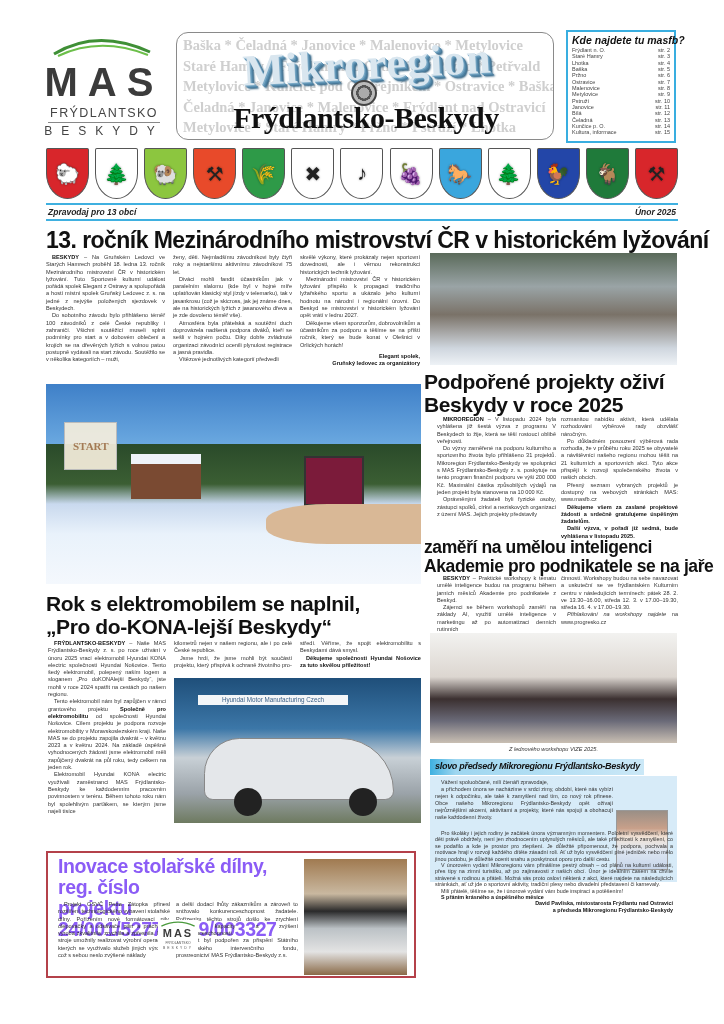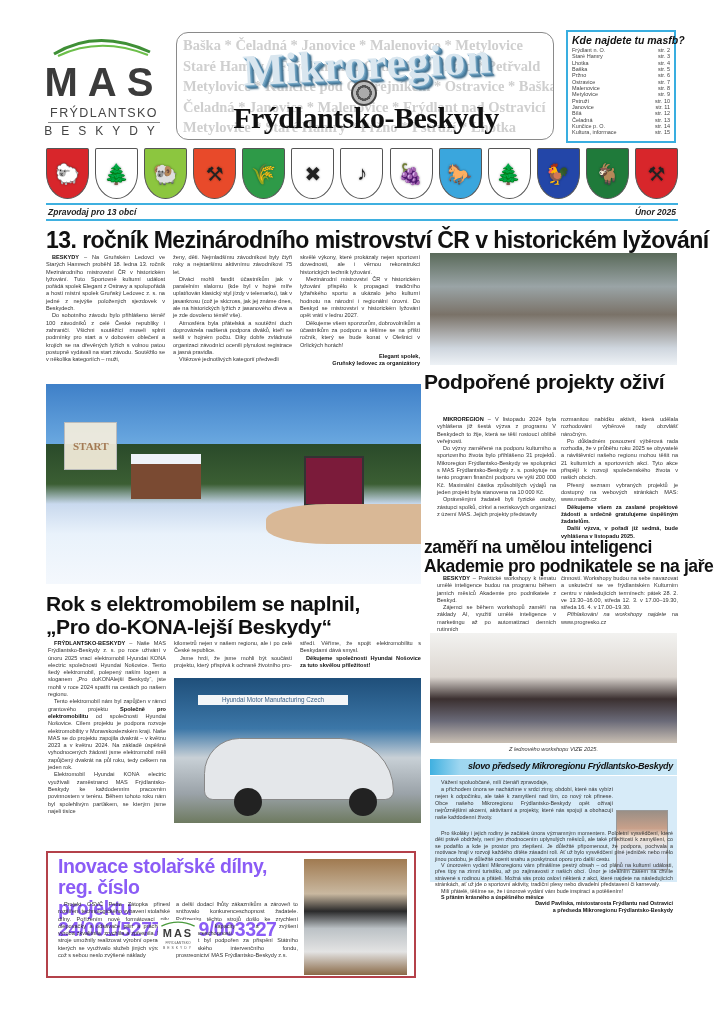--- a/index.html
+++ b/index.html
@@ -55,21 +55,21 @@
       background: linear-gradient(180deg, #a07a50 0%, #c9b8a0 30%, #2a2a2a 45%, #bcc2c6 60%, #e3e3e3 80%, #8a6a48 100%); }
   .photo-portrait { left: 616px; top: 810px; width: 52px; height: 60px;
       background: linear-gradient(180deg, #9a8f86 0%, #c8a08a 30%, #f0e2d6 45%, #dde6f2 70%, #c8d6ea 100%); border:1px solid #999; }
   .tag { position:absolute; background: rgba(245,238,220,.92); color:#a37a55; font-family:"Liberation Serif",serif; font-weight:bold; font-size:11px; padding: 17px 8px; border:1px solid #bbb; }
   .hyundai-sign { position:absolute; left: 24px; top: 17px; width: 150px; height: 10px; background: #f4f6f8; color: #3a5f86; font-size: 6.3px; text-align:center; line-height:10px; }
 
   .h2 { font-weight: bold; color: #111; text-align: left; letter-spacing: -0.4px; }
 
   .caption { left: 430px; top: 746px; width: 247px; text-align:center; font-size: 5.6px; font-style: italic; color: #333; }
 
-  .slovo-bar { left: 430px; top: 759px; width: 247px; height: 16px; background: linear-gradient(90deg, #3fb0e0 0%, #9ed6f0 12%, #cbe8f7 100%); }
+  .slovo-bar { left: 430px; top: 759px; width: 214px; height: 16px; background: linear-gradient(90deg, #3fb0e0 0%, #9ed6f0 12%, #cbe8f7 100%); }
   .slovo-title { position:absolute; right: 4px; top: 2px; font-size: 9px; font-weight:bold; font-style: italic; color: #111; letter-spacing: -0.3px; }
   .slovo-box { left: 430px; top: 776px; width: 247px; height: 106px; background: #d7ebf8; }
 
   .inov-box { left: 46px; top: 851px; width: 370px; height: 127px; border: 2px solid #b4414a; }
 </style>
 </head>
 <body>
 
 <div class="abs mas-logo">
   <svg class="mas-arc" viewBox="0 0 100 24">
@@ -228,20 +228,21 @@
 
 <div class="abs photo photo-ski">
   <div class="tag" style="left:18px;top:38px">START</div>
   <div style="position:absolute;left:85px;top:70px;width:70px;height:45px;background:#7a4a32;border-top:10px solid #eef3f8"></div>
   <div style="position:absolute;left:258px;top:72px;width:60px;height:50px;background:#7b1b3a;border:2px solid #333"></div>
   <div style="position:absolute;left:220px;top:120px;width:155px;height:40px;background:#d9b896;border-radius:40% 0 0 40%"></div>
 </div>
 
 <div class="abs h2" style="left:424px;top:370px;width:296px;font-size:21px;line-height:23px">
   <div>Podpořené projekty oživí</div>
+  <div>Beskydy v roce 2025</div>
 </div>
 <div class="abs" style="left:437px;top:416px;width:119px">
   <p class="ind"><b>MIKROREGION</b><span> – V listopadu 2024 byla vyhlášena již šestá výzva z programu V Beskydech to žije, která se těší rostoucí oblibě veřejnosti.</span></p>
   <p class="ind">Do výzvy zaměřené na podporu kulturního a sportovního života bylo přihlášeno 31 projektů. Mikroregion Frýdlantsko-Beskydy ve spolupráci s MAS Frýdlantsko-Beskydy z. s. poskytuje na tento program finanční podporu ve výši 200 000 Kč. Maximální částka způsobilých výdajů na jeden projekt byla stanovena na 10 000 Kč.</p>
   <p class="ind">Oprávněnými žadateli byli fyzické osoby, zástupci spolků, církví a neziskových organizací z území MAS. Jejich projekty představily</p>
 </div>
 <div class="abs" style="left:561px;top:416px;width:117px">
   <p>rozmanitou nabídku aktivit, která udělala rozhodování výběrové rady obzvlášť náročným.</p>
   <p class="ind">Po důkladném posouzení výběrová rada rozhodla, že v průběhu roku 2025 se obyvatelé a návštěvníci našeho regionu mohou těšit na 21 kulturních a sportovních akcí. Tyto akce přispějí k rozvoji společenského života v našich obcích.</p>
   <p class="ind">Přesný seznam vybraných projektů je dostupný na webových stránkách MAS: www.masfb.cz</p>

